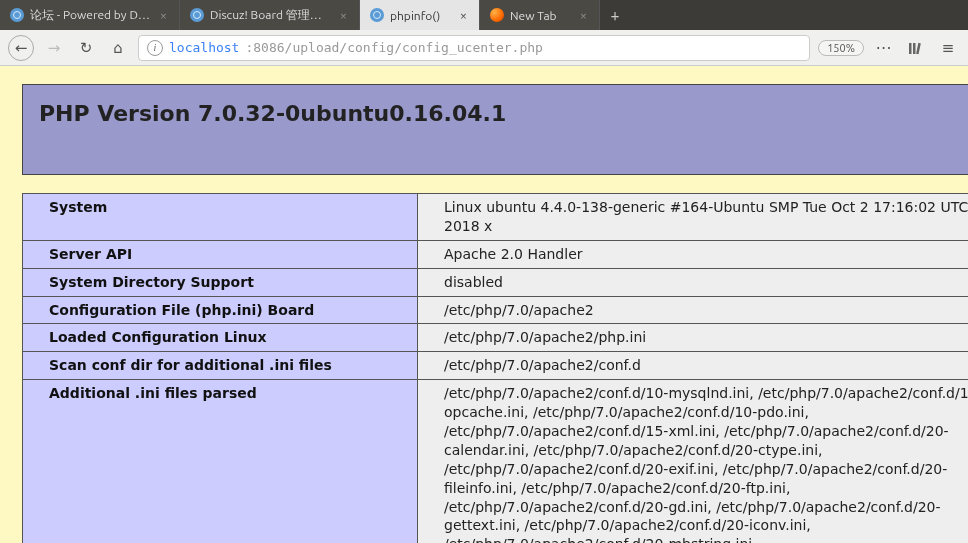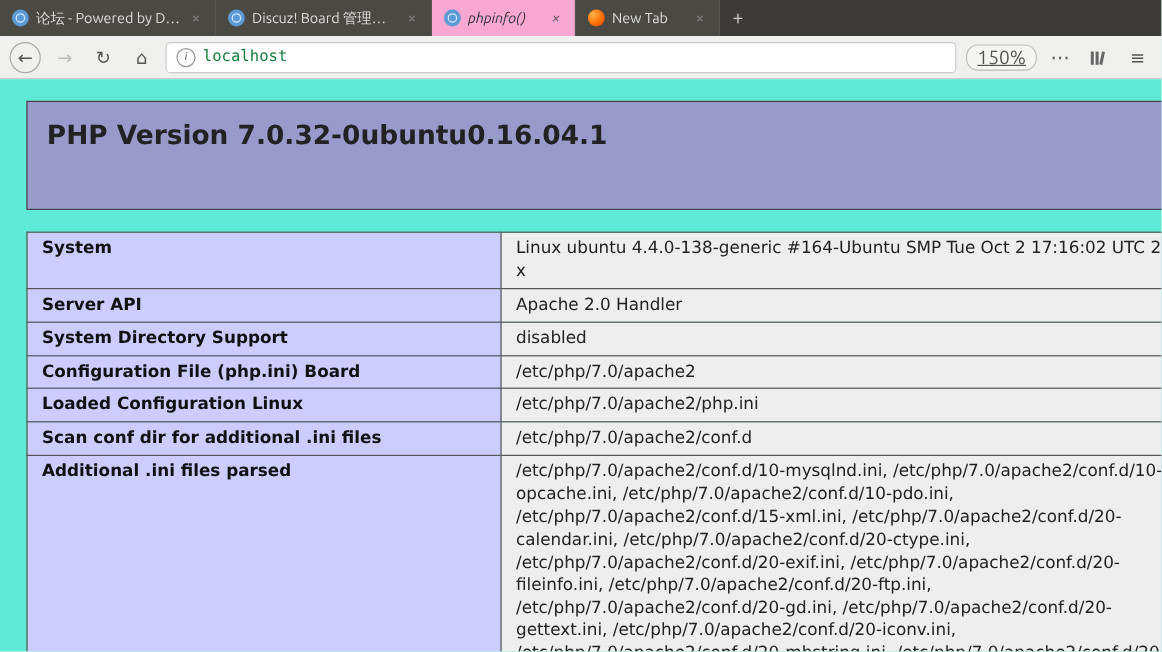--- a/index.html
+++ b/index.html
@@ -19,23 +19,22 @@
   gap: 6px;
   padding: 0 10px;
   border-right: 1px solid #555;
   max-width: 180px;
   min-width: 120px;
   background: #4a4944;
   position: relative;
   cursor: pointer;
 }
 .tab.active {
-  background: #f9a8d4;
+  background: #e5e5e5;
   color: #333;
-  font-style: italic;
 }
 .tab .label {
   white-space: nowrap;
   overflow: hidden;
   text-overflow: ellipsis;
   flex: 1;
 }
 .tab .close {
   font-size: 13px;
   color: #888;
@@ -100,37 +99,36 @@
   border: 1px solid #999;
   border-radius: 50%;
   display: inline-flex;
   align-items: center;
   justify-content: center;
   font-size: 10px;
   color: #666;
   font-family: serif;
   font-style: italic;
 }
-.urlbar .host { color: #15803d; }
+.urlbar .host { color: #3b82f6; }
 .urlbar .path { color: #999; }
 .zoom-pill {
   border: 1px solid #bbb;
   border-radius: 10px;
   padding: 1px 8px;
-  font-size: 16px;
+  font-size: 11px;
   color: #555;
   background: #f5f5f3;
-  text-decoration: underline;
 }
 .kebab { font-size: 16px; letter-spacing: 1px; }
 
 .viewport {
   height: calc(543px - 30px - 36px);
   overflow: hidden;
-  background: #5eead4;
+  background: #fef9c3;
   padding: 18px 0 0 22px;
 }
 
 .php-header {
   background: #9999cc;
   border: 1px solid #444;
   padding: 16px 16px 48px 16px;
   width: 990px;
 }
 .php-header h1 {
@@ -143,21 +141,21 @@
 .php-table {
   margin-top: 18px;
   border-collapse: collapse;
   width: 990px;
   font-size: 14px;
   font-family: "DejaVu Sans", sans-serif;
   table-layout: fixed;
 }
 .php-table td {
   border: 1px solid #555;
-  padding: 4px 12px;
+  padding: 4px 26px;
   vertical-align: top;
   line-height: 1.35;
 }
 .php-table td.key {
   background: #ccccff;
   font-weight: bold;
   width: 395px;
   color: #111;
 }
 .php-table td.val {
@@ -194,20 +192,21 @@
 
 <div class="navbar">
   <span class="navbtn circled" title="Back">←</span>
   <span class="navbtn disabled" title="Forward">→</span>
   <span class="navbtn" title="Reload">↻</span>
   <span class="navbtn" title="Home">⌂</span>
 
   <div class="urlbar">
     <span class="info-icon">i</span>
     <span class="host">localhost</span>
+      <span class="path">:8086/upload/config/config_ucenter.php</span>
   </div>
 
   <span class="zoom-pill">150%</span>
   <span class="navbtn kebab" title="Menu">⋯</span>
   <span class="navbtn" title="Library">
     <svg width="16" height="16" viewBox="0 0 16 16">
       <rect x="1" y="3" width="2.5" height="11" fill="#666"></rect>
       <rect x="5" y="3" width="2.5" height="11" fill="#666"></rect>
       <rect x="9.2" y="3" width="2.5" height="11" fill="#666" transform="rotate(12 10.4 8.5)"></rect>
     </svg>

